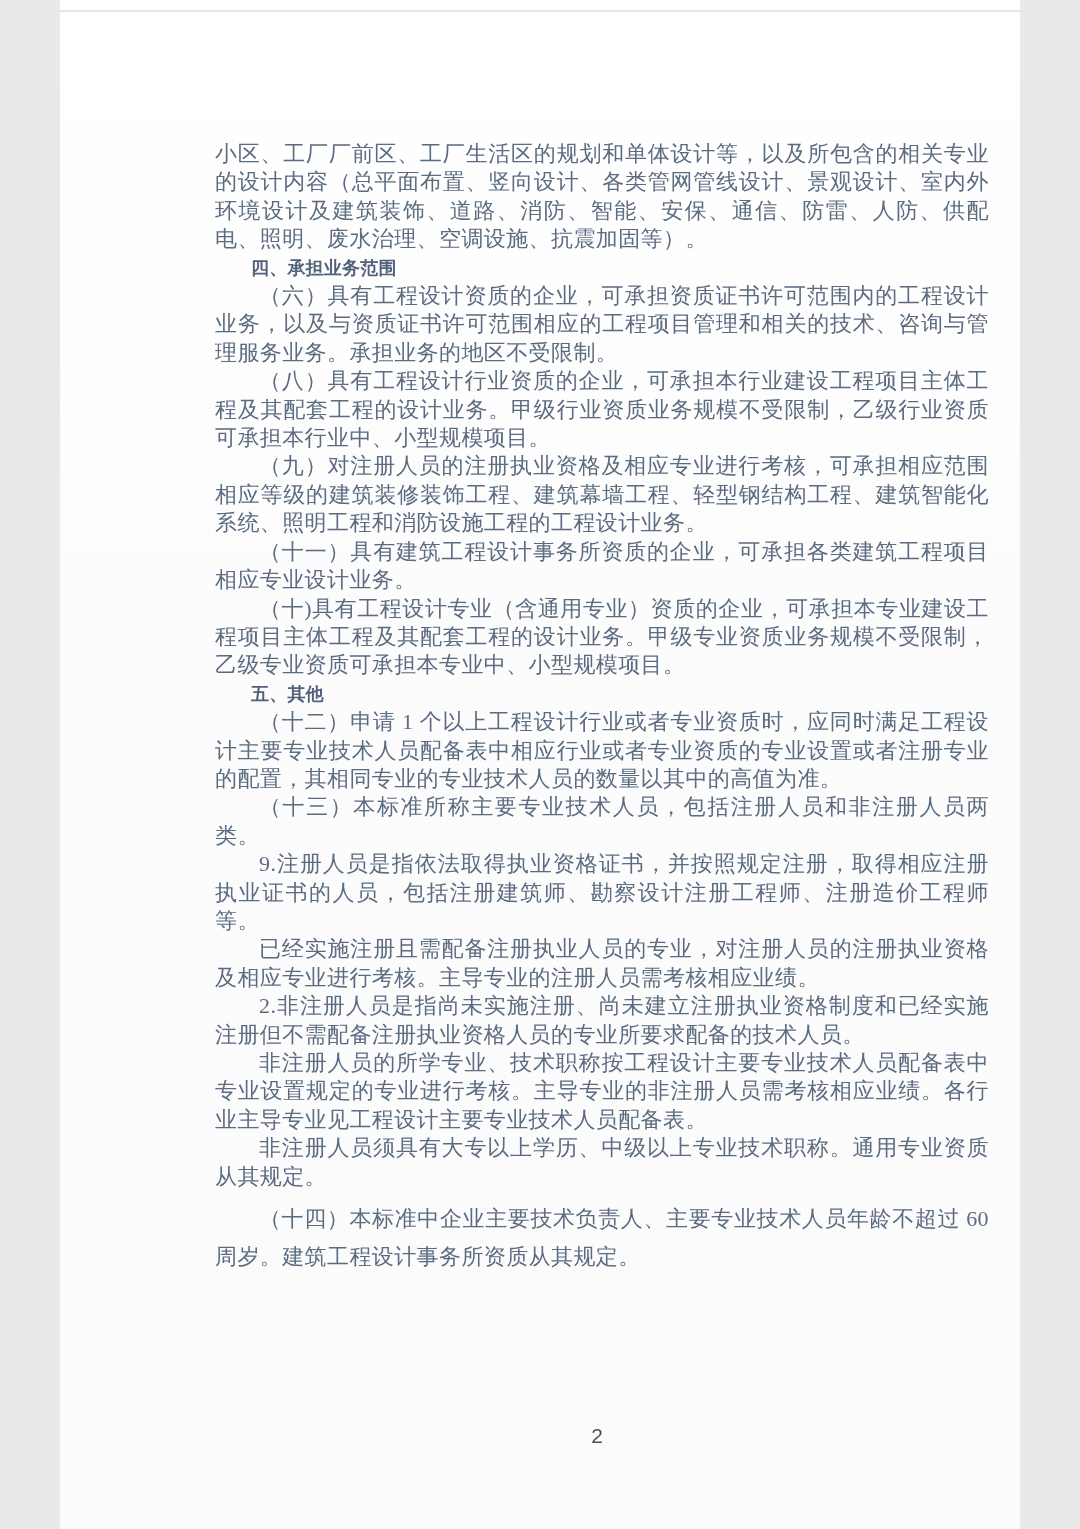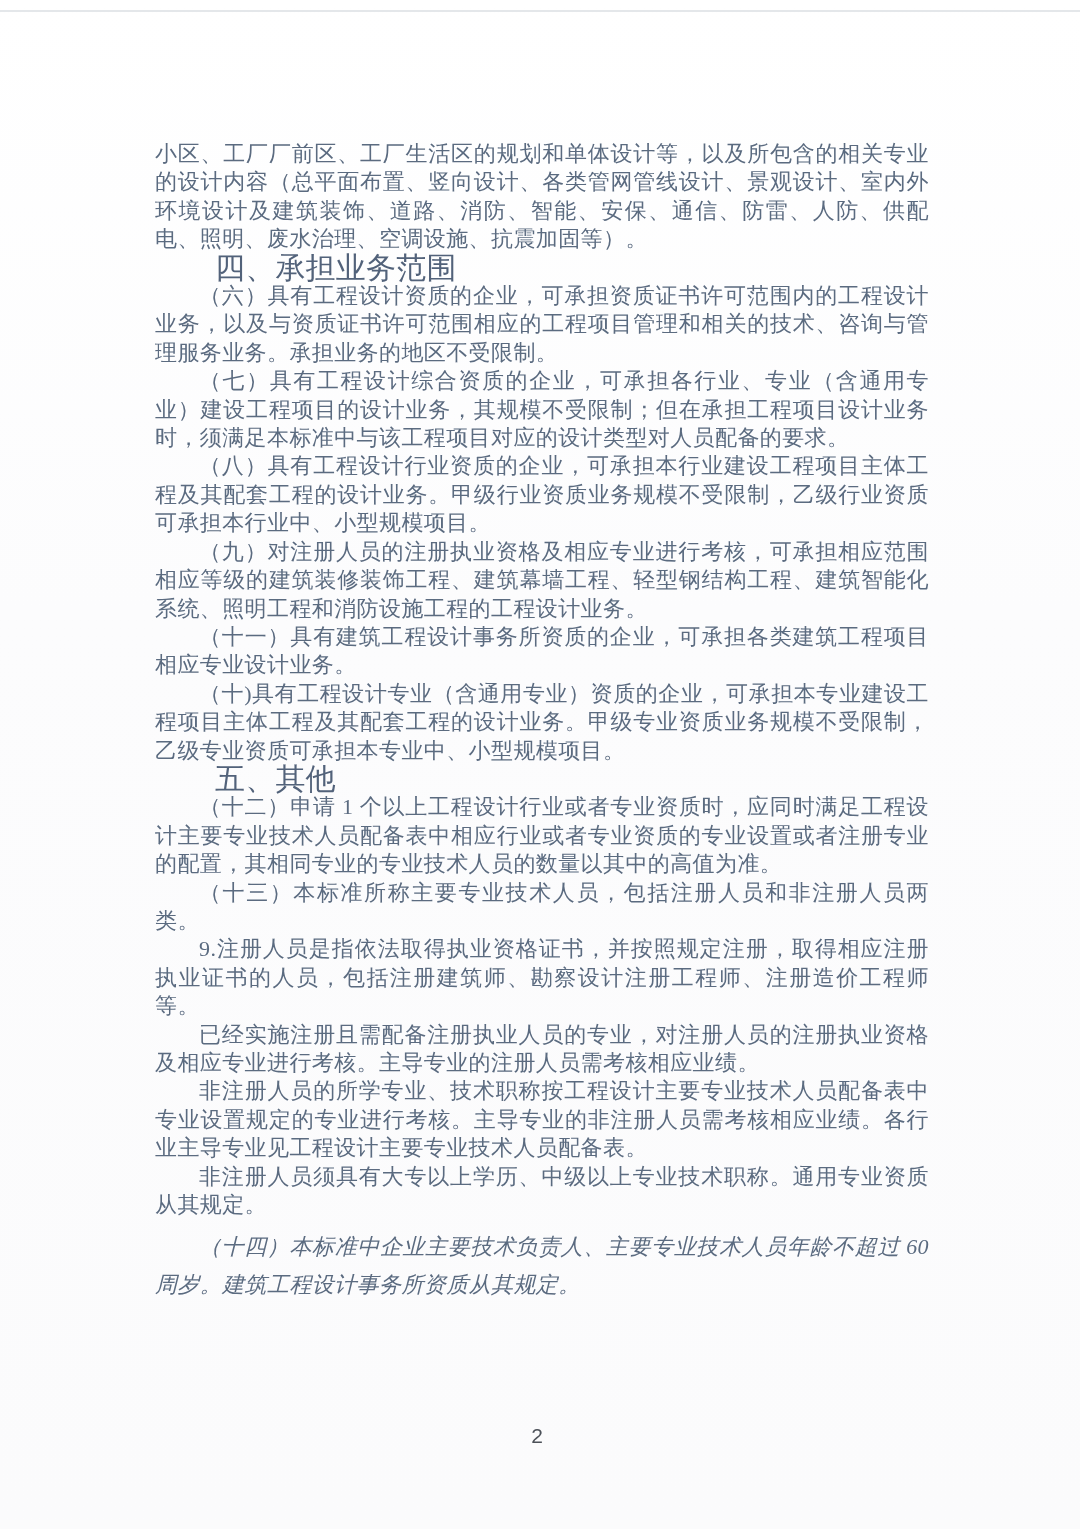--- a/index.html
+++ b/index.html
@@ -2,21 +2,21 @@
 <html><head>
 <meta charset="utf-8">
 <style>
   html, body {
     margin: 0;
     padding: 0;
     background: #e9e9e9;
   }
   .page {
     position: relative;
-    width: 1080px;
+    width: 960px;
     height: 1529px;
     margin: 0 auto;
     background: linear-gradient(180deg, #ffffff 0%, #fcfcfd 40%, #fbfbfc 100%);
     overflow: hidden;
     font-family: "Liberation Serif", "DejaVu Serif", serif;
   }
   .scan-edge-top {
     position: absolute;
     top: 10px;
     left: 0;
@@ -37,29 +37,28 @@
   }
   .content p {
     margin: 0;
     text-indent: 2em;
   }
   .content p.continuation {
     text-indent: 0;
   }
   .content p.heading {
     font-family: "Liberation Sans", "DejaVu Sans", sans-serif;
-    font-weight: 400;
-    font-size: 30px;
+    font-weight: 700;
+    font-size: 18px;
     color: #52627a;
     letter-spacing: 0.2px;
   }
   .content p.loose {
     line-height: 38px;
     margin-top: 9px;
-    font-style: italic;
   }
   .footer {
     position: absolute;
     left: 0;
     top: 1424px;
     width: 1074px;
     text-align: center;
     color: #4c5158;
     font-family: "Liberation Sans", "DejaVu Sans", sans-serif;
     font-size: 21px;
@@ -68,29 +67,29 @@
 </head>
 <body>
 
 <div class="page">
   <div class="scan-edge-top"></div>
 
   <div class="content">
     <p class="continuation">小区、工厂厂前区、工厂生活区的规划和单体设计等，以及所包含的相关专业的设计内容（总平面布置、竖向设计、各类管网管线设计、景观设计、室内外环境设计及建筑装饰、道路、消防、智能、安保、通信、防雷、人防、供配电、照明、废水治理、空调设施、抗震加固等）。</p>
     <p class="heading">四、承担业务范围</p>
     <p class="body">（六）具有工程设计资质的企业，可承担资质证书许可范围内的工程设计业务，以及与资质证书许可范围相应的工程项目管理和相关的技术、咨询与管理服务业务。承担业务的地区不受限制。</p>
-    <p class="body">（七）具有工程设计综合资质的企业，可承担各行业、专业（含通用专业）建设工程项目的设计业务，其规模不受限制；但在承担工程项目设计业务时，须满足本标准中与该工程项目对应的设计类型对人员配备的要求。</p>
     <p class="body">（八）具有工程设计行业资质的企业，可承担本行业建设工程项目主体工程及其配套工程的设计业务。甲级行业资质业务规模不受限制，乙级行业资质可承担本行业中、小型规模项目。</p>
     <p class="body">（九）对注册人员的注册执业资格及相应专业进行考核，可承担相应范围相应等级的建筑装修装饰工程、建筑幕墙工程、轻型钢结构工程、建筑智能化系统、照明工程和消防设施工程的工程设计业务。</p>
     <p class="body">（十一）具有建筑工程设计事务所资质的企业，可承担各类建筑工程项目相应专业设计业务。</p>
     <p class="body">（十)具有工程设计专业（含通用专业）资质的企业，可承担本专业建设工程项目主体工程及其配套工程的设计业务。甲级专业资质业务规模不受限制，乙级专业资质可承担本专业中、小型规模项目。</p>
     <p class="heading">五、其他</p>
     <p class="body">（十二）申请 1 个以上工程设计行业或者专业资质时，应同时满足工程设计主要专业技术人员配备表中相应行业或者专业资质的专业设置或者注册专业的配置，其相同专业的专业技术人员的数量以其中的高值为准。</p>
     <p class="body">（十三）本标准所称主要专业技术人员，包括注册人员和非注册人员两类。</p>
     <p class="body">9.注册人员是指依法取得执业资格证书，并按照规定注册，取得相应注册执业证书的人员，包括注册建筑师、勘察设计注册工程师、注册造价工程师等。</p>
     <p class="body">已经实施注册且需配备注册执业人员的专业，对注册人员的注册执业资格及相应专业进行考核。主导专业的注册人员需考核相应业绩。</p>
+    <p class="body">2.非注册人员是指尚未实施注册、尚未建立注册执业资格制度和已经实施注册但不需配备注册执业资格人员的专业所要求配备的技术人员。</p>
     <p class="body">非注册人员的所学专业、技术职称按工程设计主要专业技术人员配备表中专业设置规定的专业进行考核。主导专业的非注册人员需考核相应业绩。各行业主导专业见工程设计主要专业技术人员配备表。</p>
     <p class="body">非注册人员须具有大专以上学历、中级以上专业技术职称。通用专业资质从其规定。</p>
     <p class="body loose">（十四）本标准中企业主要技术负责人、主要专业技术人员年龄不超过 60 周岁。建筑工程设计事务所资质从其规定。</p>
   </div>
 
   <div class="footer">2</div>
 </div>
 
 </body></html>

